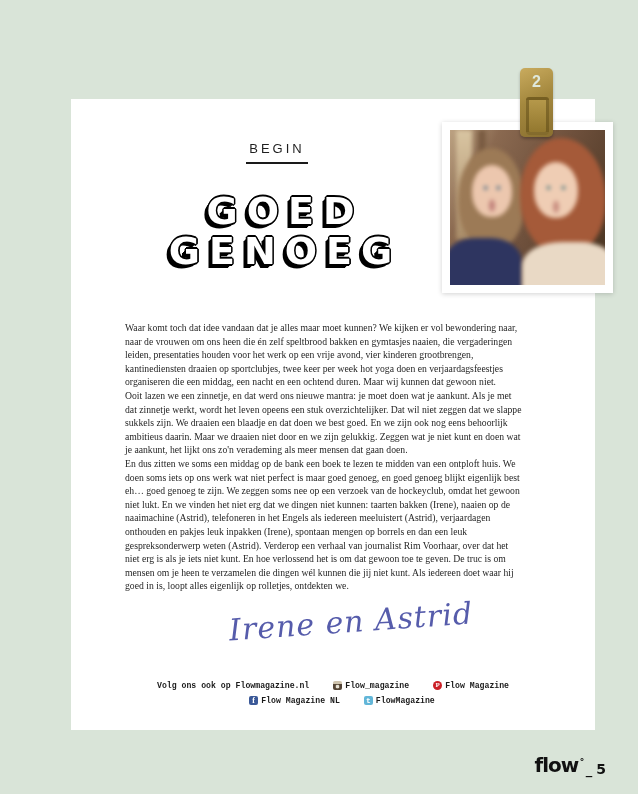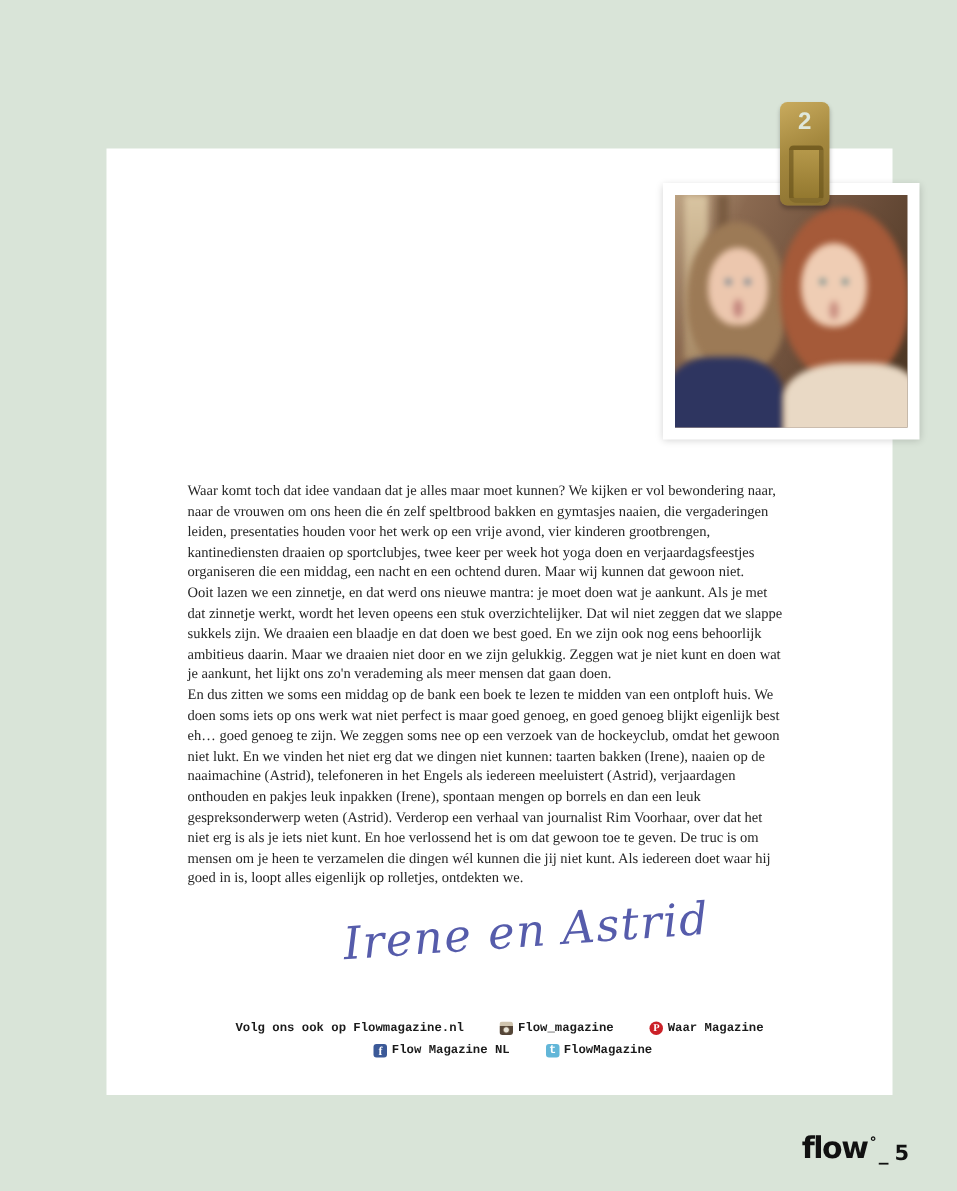--- a/index.html
+++ b/index.html
@@ -114,21 +114,28 @@
   .logo-word{font-size:20px;font-weight:800;letter-spacing:-1px;}
   .logo-mark{font-size:11px;font-weight:800;position:relative;top:-7px;margin-left:1px;}
   .logo-sep{font-size:13px;font-weight:800;margin:0 4px 0 1px;}
   .page-number{font-size:14px;font-weight:800;}
 </style>
 </head>
 <body>
 
 <div class="page">
 
+  <div class="begin-wrap">
+    <span class="begin">BEGIN</span>
+  </div>
 
+  <div class="title-wrap">
+    <div class="title-line">GOED</div>
+    <div class="title-line">GENOEG</div>
+  </div>
 
   <div class="photo">
     <div class="photo-inner">
       <div class="ph ph-band"></div>
       <div class="ph ph-band2"></div>
       <div class="ph ph-hair-left"></div>
       <div class="ph ph-body-left"></div>
       <div class="ph ph-face-left"></div>
       <div class="ph ph-hair-right"></div>
       <div class="ph ph-body-right"></div>
@@ -151,21 +158,21 @@
 
   <div class="social">
     <div class="social-row">
       <span>Volg ons ook op Flowmagazine.nl</span>
       <a class="s-item">
         <span class="s-icon icon-instagram"></span>
         <span>Flow_magazine</span>
       </a>
       <a class="s-item">
         <span class="s-icon icon-pinterest">P</span>
-        <span>Waar Magazine</span>
+        <span>Flow Magazine</span>
       </a>
     </div>
     <div class="social-row">
       <a class="s-item">
         <span class="s-icon icon-facebook">f</span>
         <span>Flow Magazine NL</span>
       </a>
       <a class="s-item">
         <span class="s-icon icon-twitter">t</span>
         <span>FlowMagazine</span>

